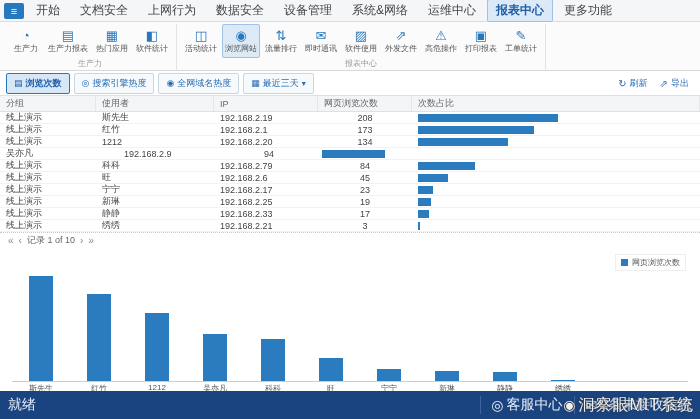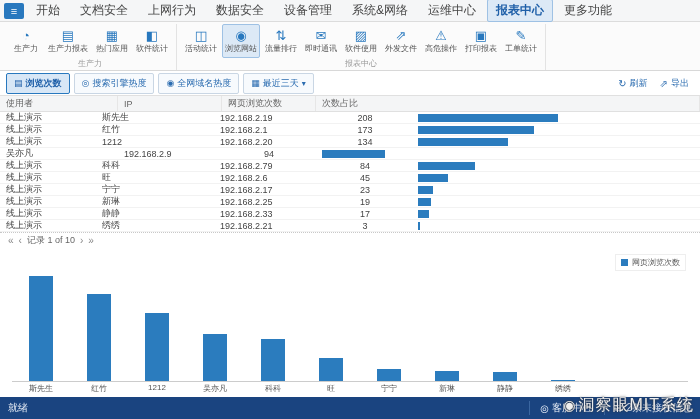--- a/index.html
+++ b/index.html
@@ -61,22 +61,22 @@
   .legend { position:absolute; top:6px; right:14px; display:flex; align-items:center; gap:4px;
             font-size:8px; color:#555; border:1px solid #eee; padding:2px 5px; background:#fff; }
   .legend .sq { width:7px; height:7px; background:#2b7cbe; }
   .plot { position:absolute; left:12px; right:12px; bottom:16px; top:22px;
           border-bottom:1px solid #ccc; display:flex; align-items:flex-end; }
   .slot { width:58px; height:100%; display:flex; align-items:flex-end; justify-content:center; position:relative; }
   .cbar { width:24px; background:#2b7cbe; }
   .xlab { position:absolute; top:100%; left:50%; transform:translateX(-50%); margin-top:2px;
           font-size:8px; color:#555; white-space:nowrap; }
   
-  .statusbar { position:absolute; left:0; right:0; bottom:0; height:22px; background:#1a4480;
-               color:#e8eef7; display:flex; align-items:center; font-size:10px; padding:0 8px; gap:8px; z-index:4; }
+  .statusbar { position:absolute; left:0; right:0; bottom:0; height:28px; background:#1a4480;
+               color:#e8eef7; display:flex; align-items:center; font-size:14px; padding:0 8px; gap:8px; z-index:4; }
   .sb-right { margin-left:auto; display:flex; gap:12px; align-items:center; }
   .sb-item { display:flex; align-items:center; gap:3px; border-left:1px solid #3a66a0; padding-left:10px; }
   
   .watermark { position:absolute; right:6px; bottom:3px; z-index:5; pointer-events:none;
                font-size:16px; letter-spacing:1px; color:rgba(255,255,255,0.92);
                text-shadow:0 0 3px rgba(50,50,50,0.85), 0 0 1px rgba(50,50,50,0.85); }
   .watermark .glyph { font-size:14px; margin-right:2px; }
 </style>
 </head>
 <body>
@@ -191,20 +191,21 @@
       </div>
       <div class="action">
         <span class="glyph">⇗</span>
         <span>导出</span>
       </div>
     </div>
 </div>
 
 <div>
   <div class="thead">
+    <div class="c-group">分组</div>
     <div class="c-user">使用者</div>
     <div class="c-ip">IP</div>
     <div class="c-count">网页浏览次数</div>
     <div class="c-bar">次数占比</div>
   </div>
   <div>
       <div class="trow">
         <div class="c-group">线上演示</div>
         <div class="c-user">斯先生</div>
         <div class="c-ip">192.168.2.19</div>

